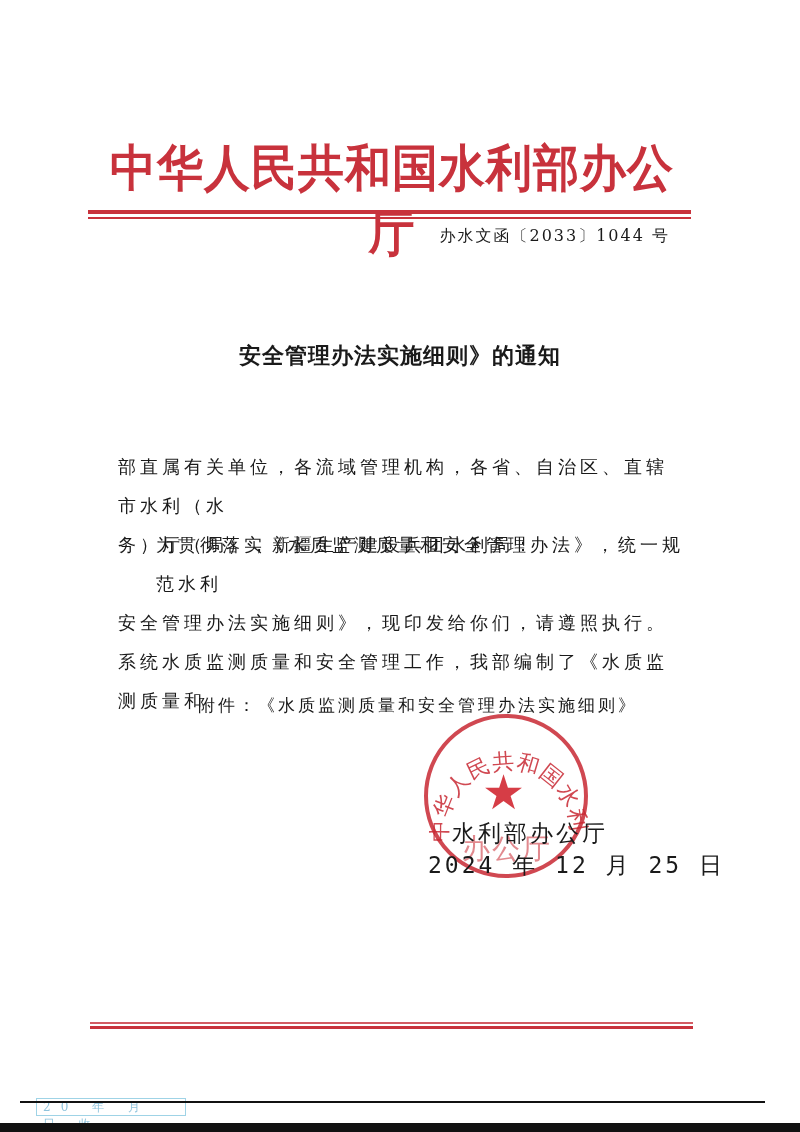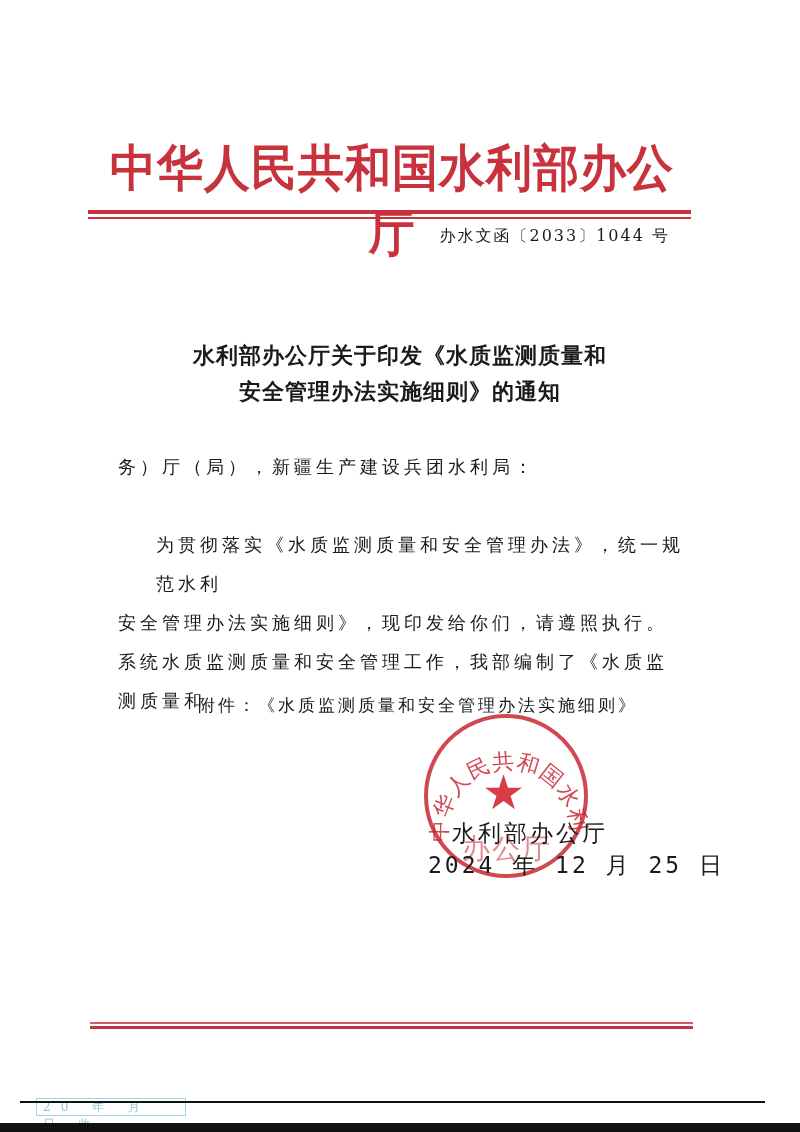--- a/index.html
+++ b/index.html
@@ -46,25 +46,25 @@
 </style>
 </head>
 <body>
 
 <div class="abs header-title">中华人民共和国水利部办公厅</div>
 <div class="abs red-rule-thick" style="top:210px;"></div>
 <div class="abs red-rule-thin" style="top:217px;"></div>
 <div class="abs docnum">办水文函〔2033〕1044 号</div>
 
 <div class="abs title">
-  <div>水利部办公厅关于印发《水质监测质量和</div>
   <div>安全管理办法实施细则》的通知</div>
 </div>
 
 <div class="abs para" style="top:447px;">
+  <div>部直属有关单位，各流域管理机构，各省、自治区、直辖市水利（水</div>
   <div>务）厅（局），新疆生产建设兵团水利局：</div>
 </div>
 
 <div class="abs para" style="top:525px;">
   <div style="padding-left:38px;">为贯彻落实《水质监测质量和安全管理办法》，统一规范水利</div>
   <div>安全管理办法实施细则》，现印发给你们，请遵照执行。</div>
   <div>系统水质监测质量和安全管理工作，我部编制了《水质监测质量和</div>
 </div>
 
 <div class="abs attach">附件：《水质监测质量和安全管理办法实施细则》</div>

